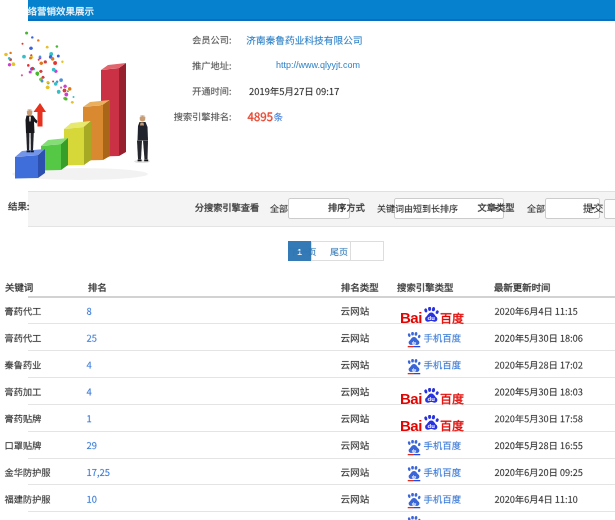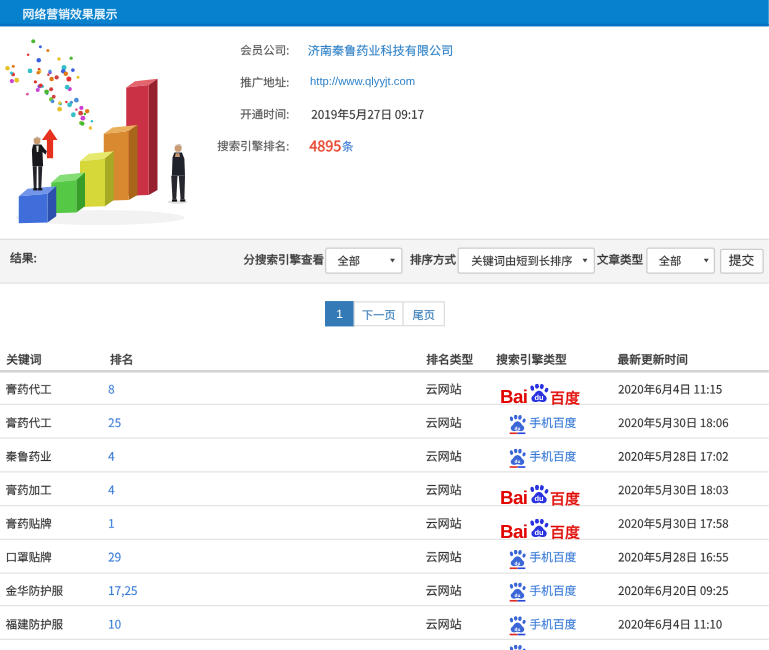--- a/index.html
+++ b/index.html
@@ -1,16 +1,16 @@
 <!DOCTYPE html>
 <html><head><meta charset="utf-8"><style>
 * { margin:0; padding:0; box-sizing:border-box; }
 html,body { width:615px; height:520px; overflow:hidden; background:#fff;
   font-family:"Liberation Sans",sans-serif; }
-.abs { position:absolute; }
+.abs { position:absolute;margin-left:28px; }
 </style></head><body>
 <div class="abs" style="left:0;top:0;width:615px;height:21px;background:#0581ce;z-index:1"></div>
 <div class="abs" style="left:0;top:19px;width:615px;height:2px;background:#0b6fc0;z-index:1"></div>
 <svg style="position:absolute;left:0;top:0;z-index:2" width="180" height="186" viewBox="0 0 180 186">
     <ellipse cx="80" cy="174" rx="68" ry="6" fill="#000" opacity="0.05"></ellipse>
     <polygon points="101,70.0 119,68 126,63 108,65.0" fill="#e2656d"></polygon>
     <polygon points="119,68 126,63 126,152 119,156" fill="#96202e"></polygon>
     <polygon points="101,70.0 119,68 119,156 101,156.5" fill="#cb3145"></polygon>
     <polygon points="83,107.0 103,105 110,100 90,102.0" fill="#eaaf5c"></polygon>
     <polygon points="103,105 110,100 110,156 103,160" fill="#a96618"></polygon>

